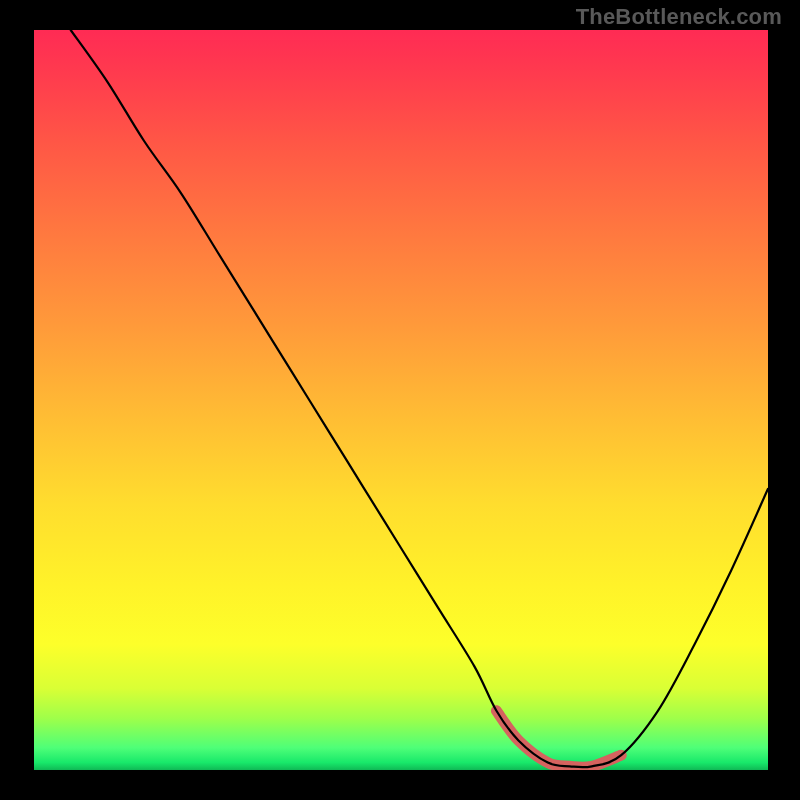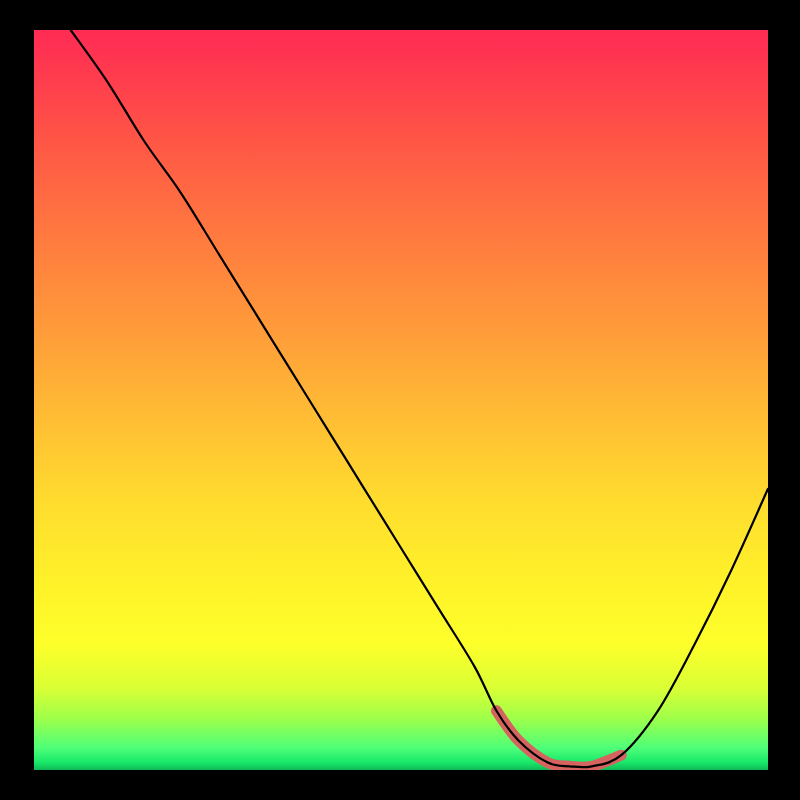--- a/index.html
+++ b/index.html
@@ -68,20 +68,21 @@
     stroke-width: 11;
     stroke-linecap: round;
     stroke-linejoin: round;
   }
 </style>
 </head>
 <body>
 
 <div class="frame">
 
+  <div class="watermark">TheBottleneck.com</div>
 
   <div class="plot">
     <div class="gradient"></div>
     <svg class="curve" viewBox="0 0 734 740" preserveAspectRatio="none">
       <path class="highlight" d="M 462.42 680.80 C 466.09 685.73, 475.88 701.77, 484.44 710.40 C 493.00 719.03, 505.24 728.28, 513.80 732.60 C 522.36 736.92, 528.48 735.68, 535.82 736.30 C 543.16 736.92, 549.28 738.15, 557.84 736.30 C 566.40 734.45, 582.31 727.05, 587.20 725.20"></path>
       <path class="main-line" d="M 36.70 0.00 C 42.82 8.63, 61.17 33.30, 73.40 51.80 C 85.63 70.30, 97.87 92.50, 110.10 111.00 C 122.33 129.50, 134.57 144.30, 146.80 162.80 C 159.03 181.30, 171.27 202.27, 183.50 222.00 C 195.73 241.73, 207.97 261.47, 220.20 281.20 C 232.43 300.93, 244.67 320.67, 256.90 340.40 C 269.13 360.13, 281.37 379.87, 293.60 399.60 C 305.83 419.33, 318.07 439.07, 330.30 458.80 C 342.53 478.53, 354.77 498.27, 367.00 518.00 C 379.23 537.73, 391.47 557.47, 403.70 577.20 C 415.93 596.93, 430.61 619.13, 440.40 636.40 C 450.19 653.67, 455.08 668.47, 462.42 680.80 C 469.76 693.13, 475.88 701.77, 484.44 710.40 C 493.00 719.03, 505.24 728.28, 513.80 732.60 C 522.36 736.92, 528.48 735.68, 535.82 736.30 C 543.16 736.92, 549.28 738.15, 557.84 736.30 C 566.40 734.45, 576.19 734.45, 587.20 725.20 C 598.21 715.95, 611.67 699.30, 623.90 680.80 C 636.13 662.30, 648.37 637.63, 660.60 614.20 C 672.83 590.77, 685.07 566.10, 697.30 540.20 C 709.53 514.30, 727.88 472.37, 734.00 458.80"></path>
     </svg>
   </div>
 
 </div>

